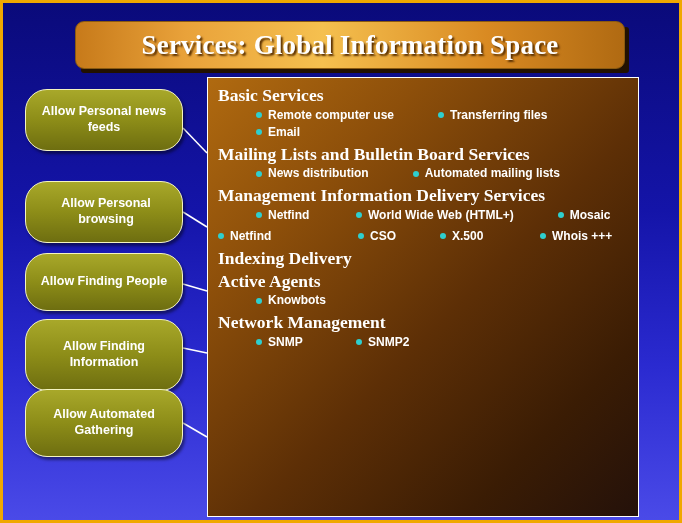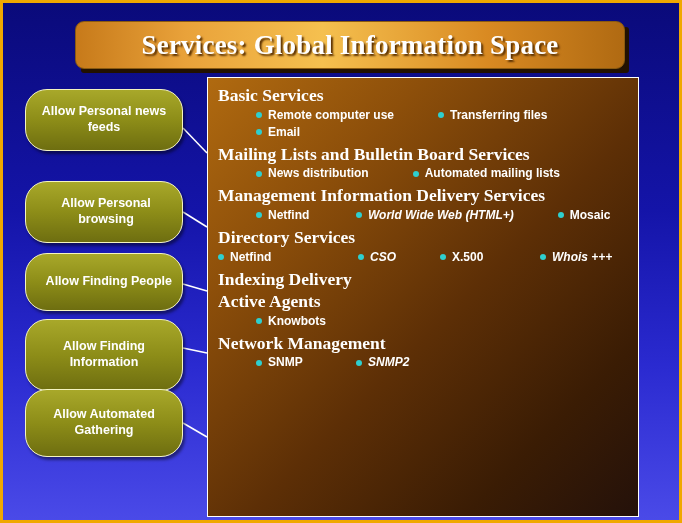--- a/index.html
+++ b/index.html
@@ -97,21 +97,21 @@
     width: 6px;
     height: 6px;
     border-radius: 50%;
     background: #2ecfcf;
     margin-right: 6px;
     flex: 0 0 auto;
   }
   
   .col-a { width: 100px; margin-left: 38px; }
   .col-b { width: 140px; }
-  .col-c { width: auto; font-style: italic; }
+  .col-c { width: auto; }
   .full { margin-left: 38px; }
   
   .callout {
     position: absolute;
     width: 158px;
     background: linear-gradient(to bottom, #a8a82a 0%, #8d8d18 50%, #6e6e10 100%);
     border: 1px solid #f5f5c0;
     border-radius: 22px;
     color: #ffffff;
     font-family: "Liberation Sans", sans-serif;
@@ -121,21 +121,21 @@
     display: flex;
     align-items: center;
     justify-content: center;
     line-height: 1.25;
     box-sizing: border-box;
     padding: 6px 10px;
     box-shadow: 2px 3px 3px rgba(0,0,0,0.45);
   }
   #c0 { left: 22px; top: 86px;  height: 62px; }
   #c1 { left: 22px; top: 178px; height: 62px; padding-left: 14px; }
-  #c2 { left: 22px; top: 250px; height: 58px; justify-content: flex-end; }
+  #c2 { left: 22px; top: 250px; height: 58px; }
   #c3 { left: 22px; top: 316px; height: 72px; }
   #c4 { left: 22px; top: 386px; height: 68px; }
   #connectors { position: absolute; left: 0; top: 0; width: 682px; height: 523px; pointer-events: none; }
 </style>
 </head>
 <body>
 
 <div id="slide">
 
   <div id="title-shadow"></div>
@@ -206,21 +206,20 @@
       <li class="item col-c">
           <span class="bullet"></span>
           <span>World Wide Web (HTML+)</span>
         </li>
       <li class="item full">
           <span class="bullet"></span>
           <span>Mosaic</span>
         </li>
     </ul>
 
-    <div class="sec-head tight">Directory Services</div>
     <ul class="items">
       <li class="item col-b">
           <span class="bullet"></span>
           <span>Netfind</span>
         </li>
       <li class="item col-c">
           <span class="bullet"></span>
           <span>CSO</span>
         </li>
       <li class="item col-a">

